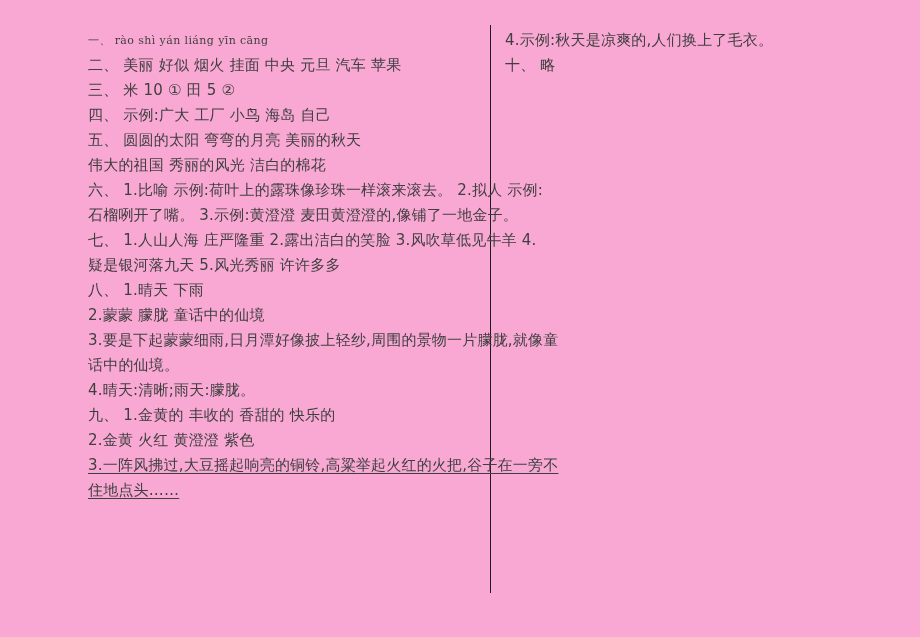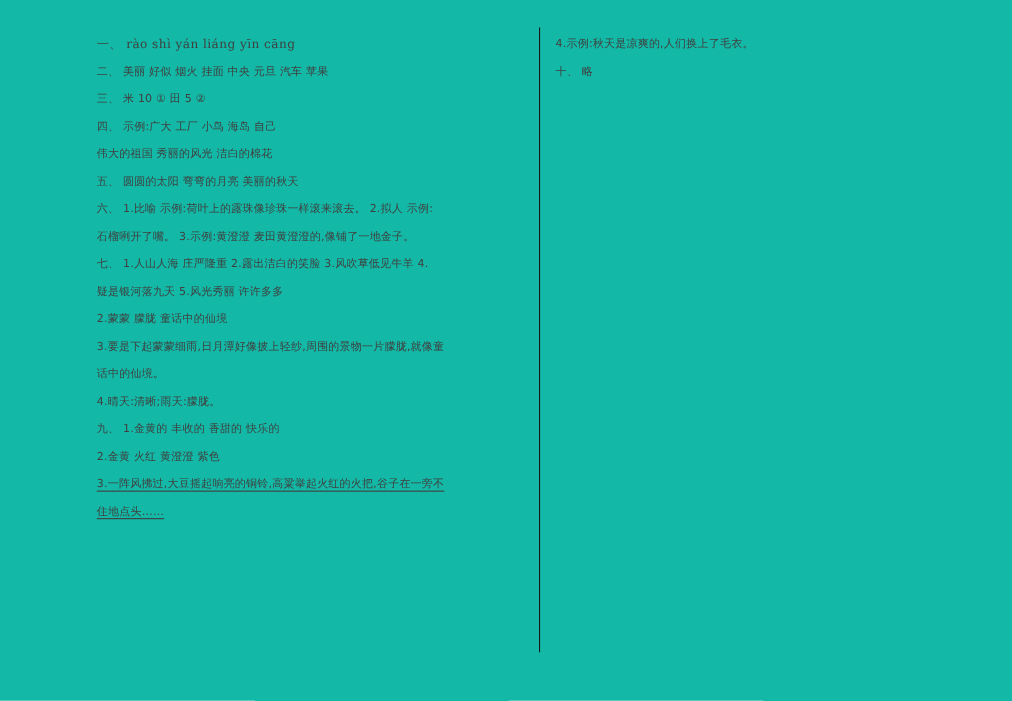--- a/index.html
+++ b/index.html
@@ -11,21 +11,21 @@
     width: 920px;
     height: 637px;
     position: relative;
     font-family: "DejaVu Sans", sans-serif;
     color: #3a3a3a;
     overflow: hidden;
   }
   #page {
     position: absolute;
     inset: 0;
-    background: #14b8a6;
+    background: #f9a8d4;
   }
   .column {
     position: absolute;
     top: 28px;
   }
   #col-left {
     left: 88px;
     width: 396px;
   }
   #col-right {
@@ -34,21 +34,21 @@
   }
   .divider {
     position: absolute;
     left: 490px;
     top: 25px;
     width: 1px;
     height: 568px;
     background: #1b1b1b;
   }
   .line {
-    font-size: 10px;
+    font-size: 15px;
     line-height: 25px;
     height: 25px;
     white-space: nowrap;
     color: #3f3f3f;
     letter-spacing: 0.2px;
   }
   .line.pinyin {
     font-family: "DejaVu Serif", serif;
     font-size: 11px;
     letter-spacing: 0.4px;
@@ -69,26 +69,27 @@
 
 <div id="page">
 
   <div class="divider"></div>
 
   <div class="column" id="col-left">
     <div class="line pinyin">一、  ràο  shì  yán  liáng  yīn  cāng</div>
     <div class="line">二、  美丽  好似  烟火  挂面  中央  元旦  汽车  苹果</div>
     <div class="line">三、  米  10  ①  田  5  ②</div>
     <div class="line">四、  示例:广大  工厂  小鸟  海岛  自己</div>
+    <div class="line">五、  圆圆的太阳  弯弯的月亮  美丽的秋天</div>
     <div class="line">伟大的祖国  秀丽的风光  洁白的棉花</div>
-    <div class="line">五、  圆圆的太阳  弯弯的月亮  美丽的秋天</div>
     <div class="line">六、  1.比喻  示例:荷叶上的露珠像珍珠一样滚来滚去。  2.拟人  示例:</div>
     <div class="line">石榴咧开了嘴。   3.示例:黄澄澄  麦田黄澄澄的,像铺了一地金子。</div>
     <div class="line">七、  1.人山人海  庄严隆重  2.露出洁白的笑脸  3.风吹草低见牛羊  4.</div>
     <div class="line">疑是银河落九天  5.风光秀丽  许许多多</div>
+    <div class="line">八、  1.晴天  下雨</div>
     <div class="line">2.蒙蒙  朦胧  童话中的仙境</div>
     <div class="line underline-soft">3.要是下起蒙蒙细雨,日月潭好像披上轻纱,周围的景物一片朦胧,就像童</div>
     <div class="line underline-soft">话中的仙境。</div>
     <div class="line">4.晴天:清晰;雨天:朦胧。</div>
     <div class="line">九、  1.金黄的  丰收的  香甜的  快乐的</div>
     <div class="line">2.金黄  火红  黄澄澄  紫色</div>
     <div class="line underlined">3.一阵风拂过,大豆摇起响亮的铜铃,高粱举起火红的火把,谷子在一旁不</div>
     <div class="line underlined">住地点头……</div>
   </div>
 

